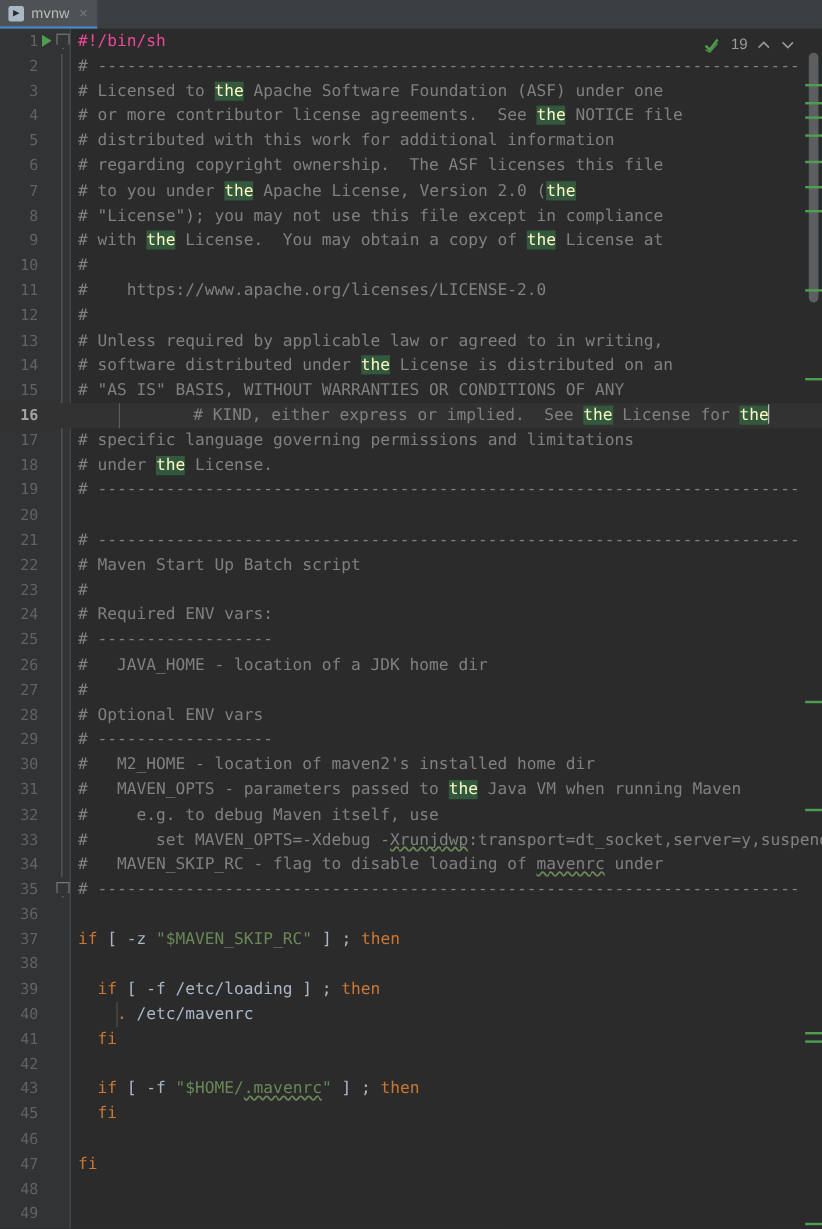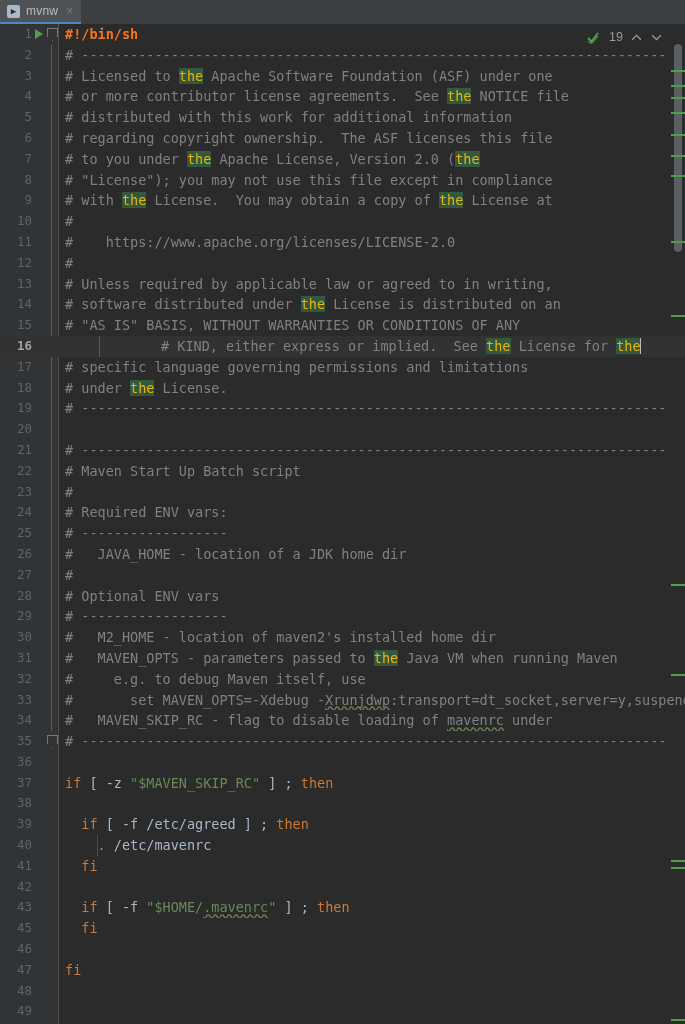--- a/index.html
+++ b/index.html
@@ -163,22 +163,22 @@
     left: 19px; top: 0; bottom: 0;
     width: 1px;
     background: #5a5d5e;
   }
 
   
   .cmt  { color: #808080; }
   .kw   { color: #cc7832; }
   .str  { color: #6a8759; }
   .txt  { color: #a9b7c6; }
-  .sh   { color: #f97316; font-weight: bold; }
-  .hl   { background: #32593d; color: #eab308; }
+  .sh   { color: #ec4899; font-weight: normal; }
+  .hl   { background: #32593d; color: #fef9c3; }
   .link { color: #808080; }
   .typo { text-decoration: underline wavy #6a8759; text-decoration-skip-ink: none; }
 
   
   .iguide {
     position: absolute;
     top: 0; bottom: 0;
     width: 1px;
     background: #4b4e50;
   }
@@ -283,21 +283,21 @@
       <div class="row"><div class="lnum">29</div><div class="gicon"><div class="fold-bar"></div></div><div class="code"><span class="cmt"># ------------------</span></div></div>
       <div class="row"><div class="lnum">30</div><div class="gicon"><div class="fold-bar"></div></div><div class="code"><span class="cmt">#   M2_HOME - location of maven2's installed home dir</span></div></div>
       <div class="row"><div class="lnum">31</div><div class="gicon"><div class="fold-bar"></div></div><div class="code"><span class="cmt">#   MAVEN_OPTS - parameters passed to </span><span class="hl">the</span><span class="cmt"> Java VM when running Maven</span></div></div>
       <div class="row"><div class="lnum">32</div><div class="gicon"><div class="fold-bar"></div></div><div class="code"><span class="cmt">#     e.g. to debug Maven itself, use</span></div></div>
       <div class="row"><div class="lnum">33</div><div class="gicon"><div class="fold-bar"></div></div><div class="code"><span class="cmt">#       set MAVEN_OPTS=-Xdebug -</span><span class="cmt typo">Xrunjdwp</span><span class="cmt">:transport=dt_socket,server=y,suspend=y</span></div></div>
       <div class="row"><div class="lnum">34</div><div class="gicon"><div class="fold-bar"></div></div><div class="code"><span class="cmt">#   MAVEN_SKIP_RC - flag to disable loading of </span><span class="cmt typo">mavenrc</span><span class="cmt"> under</span></div></div>
       <div class="row"><div class="lnum">35</div><div class="gicon"><div class="fold-close"></div></div><div class="code"><span class="cmt"># ------------------------------------------------------------------------</span></div></div>
       <div class="row"><div class="lnum">36</div><div class="gicon"></div><div class="code"></div></div>
       <div class="row"><div class="lnum">37</div><div class="gicon"></div><div class="code"><span class="kw">if</span><span class="txt"> [ </span><span class="txt">-z</span><span class="txt"> </span><span class="str">"$MAVEN_SKIP_RC"</span><span class="txt"> ] ; </span><span class="kw">then</span></div></div>
       <div class="row"><div class="lnum">38</div><div class="gicon"></div><div class="code"></div></div>
-      <div class="row"><div class="lnum">39</div><div class="gicon"></div><div class="code"><span class="txt">  </span><span class="kw">if</span><span class="txt"> [ -f /etc/agreed ] ; </span><span class="kw">then</span></div></div>
+      <div class="row"><div class="lnum">39</div><div class="gicon"></div><div class="code"><span class="txt">  </span><span class="kw">if</span><span class="txt"> [ -f /etc/loading ] ; </span><span class="kw">then</span></div></div>
       <div class="row"><div class="lnum">40</div><div class="gicon"></div><div class="code"><span class="txt">    </span><span class="kw">.</span><span class="txt"> /etc/mavenrc</span><div class="iguide" style="left: 39.48px;"></div></div></div>
       <div class="row"><div class="lnum">41</div><div class="gicon"></div><div class="code"><span class="txt">  </span><span class="kw">fi</span></div></div>
       <div class="row"><div class="lnum">42</div><div class="gicon"></div><div class="code"></div></div>
       <div class="row"><div class="lnum">43</div><div class="gicon"></div><div class="code"><span class="txt">  </span><span class="kw">if</span><span class="txt"> [ -f </span><span class="str">"$HOME/</span><span class="str typo">.mavenrc</span><span class="str">"</span><span class="txt"> ] ; </span><span class="kw">then</span></div></div>
       <div class="row"><div class="lnum">45</div><div class="gicon"></div><div class="code"><span class="txt">  </span><span class="kw">fi</span></div></div>
       <div class="row"><div class="lnum">46</div><div class="gicon"></div><div class="code"></div></div>
       <div class="row"><div class="lnum">47</div><div class="gicon"></div><div class="code"><span class="kw">fi</span></div></div>
       <div class="row"><div class="lnum">48</div><div class="gicon"></div><div class="code"></div></div>
       <div class="row"><div class="lnum">49</div><div class="gicon"></div><div class="code"></div></div>
     </div>

